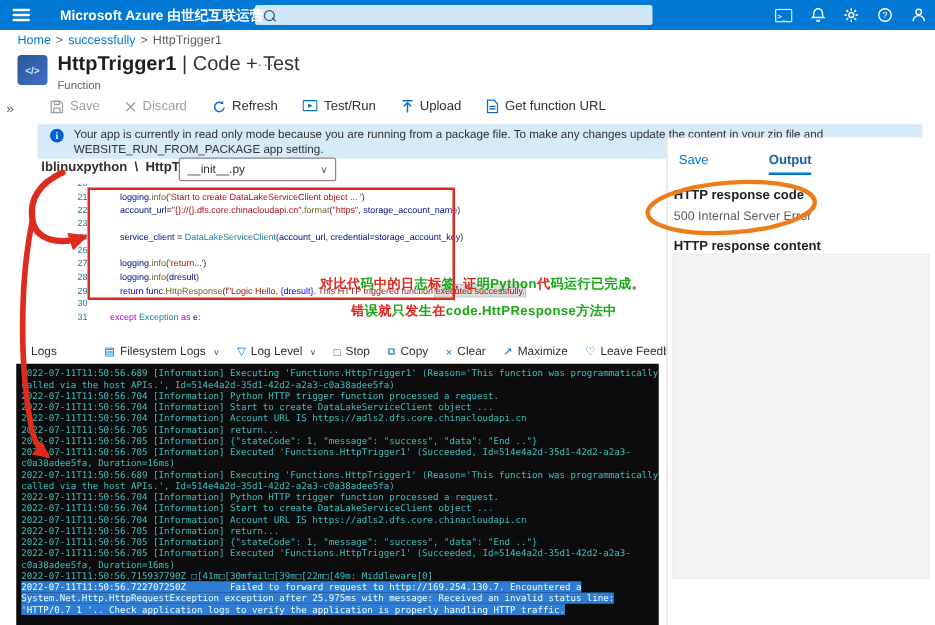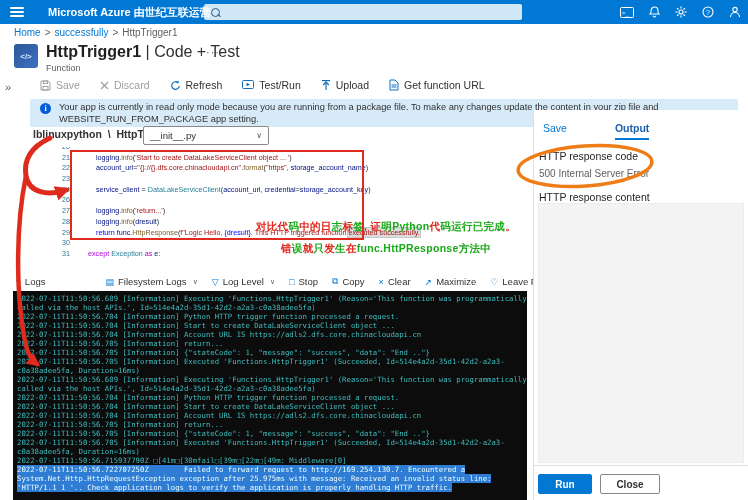--- a/index.html
+++ b/index.html
@@ -68,21 +68,21 @@
   
   .console{left:13px;top:291px;width:514px;height:209px;background:#0c0c0c;overflow:hidden;}
   .console pre{margin:0;padding:3px 0 0 4px;font-family:"DejaVu Sans Mono","Liberation Mono",monospace;
                font-size:7.3px;line-height:9px;color:#3fbdbf;}
   .console .hl{background:#2f7cd4;color:#eafeff;}
   
   .rpanel{left:533px;top:110px;width:215px;height:390px;background:#fff;border-left:1px solid #e1dfdd;}
   .rtabs{position:absolute;left:9px;top:12px;display:flex;gap:16px;font-size:10.5px;}
   .rtab{color:#0078d4;cursor:pointer;padding-bottom:4px;}
   .rtab.active{color:#1b5fae;font-weight:700;border-bottom:2px solid #0078d4;margin-left:32px;}
-  .rlabel{position:absolute;left:5px;font-size:10.5px;font-weight:400;color:#201f1e;}
+  .rlabel{position:absolute;left:5px;font-size:10.5px;font-weight:700;color:#201f1e;}
   .rvalue{position:absolute;left:5px;font-size:10px;color:#605e5c;}
   .rcontentbox{position:absolute;left:4px;top:93px;width:204px;height:258px;background:#f3f3f3;border:1px solid #ececec;}
   .rfooter{position:absolute;left:0;bottom:0;width:215px;height:34px;border-top:1px solid #e1dfdd;background:#fff;}
   .btn-run{position:absolute;left:4px;top:8px;width:52px;height:18px;background:#0078d4;color:#fff;border:1px solid #0078d4;
            border-radius:2px;font-size:10px;font-weight:700;display:flex;align-items:center;justify-content:center;cursor:pointer;}
   .btn-close{position:absolute;left:66px;top:8px;width:58px;height:18px;background:#fff;color:#323130;border:1px solid #8a8886;
            border-radius:2px;font-size:10px;font-weight:600;display:flex;align-items:center;justify-content:center;cursor:pointer;}
 </style>
 </head>
 <body>
@@ -250,27 +250,27 @@
         <div class="erow"><span class="lnum">28</span><span class="ecode"><span class="cs-d">        </span><span class="cs-v">logging</span><span class="cs-d">.</span><span class="cs-f">info</span><span class="cs-d">(</span><span class="cs-v">dresult</span><span class="cs-d">)</span></span></div>
         <div class="erow"><span class="lnum">29</span><span class="ecode"><span class="cs-d">        </span><span class="cs-kb">return</span><span class="cs-d"> </span><span class="cs-v">func</span><span class="cs-d">.</span><span class="cs-f">HttpResponse</span><span class="cs-d">(</span><span class="cs-s">f"Logic Hello, </span><span class="cs-kb">{dresult}</span><span class="cs-s">. This HTTP triggered function </span><span class="cs-shl">executed successfully.</span></span></div>
         <div class="erow"><span class="lnum">30</span><span class="ecode"></span></div>
         <div class="erow"><span class="lnum">31</span><span class="ecode"><span class="cs-d">    </span><span class="cs-kp">except</span><span class="cs-d"> </span><span class="cs-cl">Exception</span><span class="cs-d"> </span><span class="cs-kp">as</span><span class="cs-d"> </span><span class="cs-v">e</span><span class="cs-d">:</span></span></div>
       </div>
   </div>
   <div class="abs minisq" style="left:553px;top:254px;"></div>
   <div class="abs minisq" style="left:553px;top:263px;"></div>
 
   <div class="abs cnanno" id="anno1" style="left:256px;top:220px;"><span class="cn-red">对比代</span><span class="cn-green">码</span><span class="cn-red">中的日</span><span class="cn-green">志</span><span class="cn-red">标</span><span class="cn-green">签</span><span class="cn-red">, </span><span class="cn-red">证</span><span class="cn-green">明</span><span class="cn-green">Python</span><span class="cn-red">代</span><span class="cn-green">码</span><span class="cn-green">运行已完成</span><span class="cn-red">。</span></div>
-  <div class="abs cnanno" id="anno2" style="left:281px;top:242px;"><span class="cn-red">错</span><span class="cn-green">误</span><span class="cn-red">就</span><span class="cn-green">只</span><span class="cn-red">发</span><span class="cn-green">生</span><span class="cn-red">在</span><span class="cn-green">func.HttPResponse</span><span class="cn-green">方法中</span></div>
+  <div class="abs cnanno" id="anno2" style="left:281px;top:242px;"><span class="cn-red">错</span><span class="cn-green">误</span><span class="cn-red">就</span><span class="cn-green">只</span><span class="cn-red">发</span><span class="cn-green">生</span><span class="cn-red">在</span><span class="cn-green">code.HttPResponse</span><span class="cn-green">方法中</span></div>
 
   <div class="abs redbox" style="left:70px;top:150px;width:290px;height:86px;"></div>
   <div class="abs redbox" style="left:15px;top:373px;width:504px;height:79px;"></div>
 
   <div class="abs logsbar" id="logsbar">
-      <div class="grp" style="margin-right: 60px;">
+      <div class="grp" style="margin-right: 38px;">
         <span class="chev" style="font-size:8px;color:#323130;">∨</span>
         <span>Logs</span>
       </div>
       <div class="grp" style="margin-right: 14px;">
         <span class="licon">▤</span>
         <span>Filesystem Logs</span>
         <span class="chev">∨</span>
       </div>
       <div class="grp" style="margin-right: 14px;">
         <span class="licon">▽</span>
@@ -314,37 +314,33 @@
 <span>2022-07-11T11:50:56.704 [Information] Python HTTP trigger function processed a request.</span>
 <span>2022-07-11T11:50:56.704 [Information] Start to create DataLakeServiceClient object ...</span>
 <span>2022-07-11T11:50:56.704 [Information] Account URL IS https://adls2.dfs.core.chinacloudapi.cn</span>
 <span>2022-07-11T11:50:56.705 [Information] return...</span>
 <span>2022-07-11T11:50:56.705 [Information] {"stateCode": 1, "message": "success", "data": "End .."}</span>
 <span>2022-07-11T11:50:56.705 [Information] Executed 'Functions.HttpTrigger1' (Succeeded, Id=514e4a2d-35d1-42d2-a2a3-</span>
 <span>c0a38adee5fa, Duration=16ms)</span>
 <span>2022-07-11T11:50:56.715937790Z □[41m□[30mfail□[39m□[22m□[49m: Middleware[0]</span>
 <span class="hl">2022-07-11T11:50:56.722707250Z        Failed to forward request to http://169.254.130.7. Encountered a</span>
 <span class="hl">System.Net.Http.HttpRequestException exception after 25.975ms with message: Received an invalid status line:</span>
-<span class="hl">'HTTP/1.1 1 '.. Check application logs to verify the application is properly handling HTTP traffic.</span>
+<span class="hl">'HTTP/0.7 1 '.. Check application logs to verify the application is properly handling HTTP traffic.</span>
 </pre>
   </div>
 
   <div class="abs rpanel">
     <div class="rtabs" id="rtabs">
         <div class="rtab">Save</div>
         <div class="rtab active">Output</div>
       </div>
     <div class="rlabel" style="top:40px;">HTTP response code</div>
     <div class="rvalue" style="top:58px;">500 Internal Server Error</div>
     <div class="rlabel" style="top:81px;">HTTP response content</div>
     <div class="rcontentbox"></div>
-    <div class="rfooter">
-      <div class="btn-run">Run</div>
-      <div class="btn-close">Close</div>
-    </div>
   </div>
 
   <svg class="overlay">
     <defs>
       <marker id="ah" viewBox="0 0 10 10" refX="7" refY="5" markerWidth="3" markerHeight="3" orient="auto-start-reverse">
         <path d="M0 0 L10 5 L0 10 z" fill="#df2b1d"></path>
       </marker>
     </defs>
     <path d="M 50 138 C 33 146, 23 158, 26 176 C 29 193, 48 196, 66 190" fill="none" stroke="#df2b1d" stroke-width="5" stroke-linecap="round" marker-end="url(#ah)"></path>
     <path d="M 26 176 C 15 228, 16 300, 26 346 C 29 357, 33 361, 37 364" fill="none" stroke="#df2b1d" stroke-width="4.5" stroke-linecap="round" marker-end="url(#ah)"></path>

